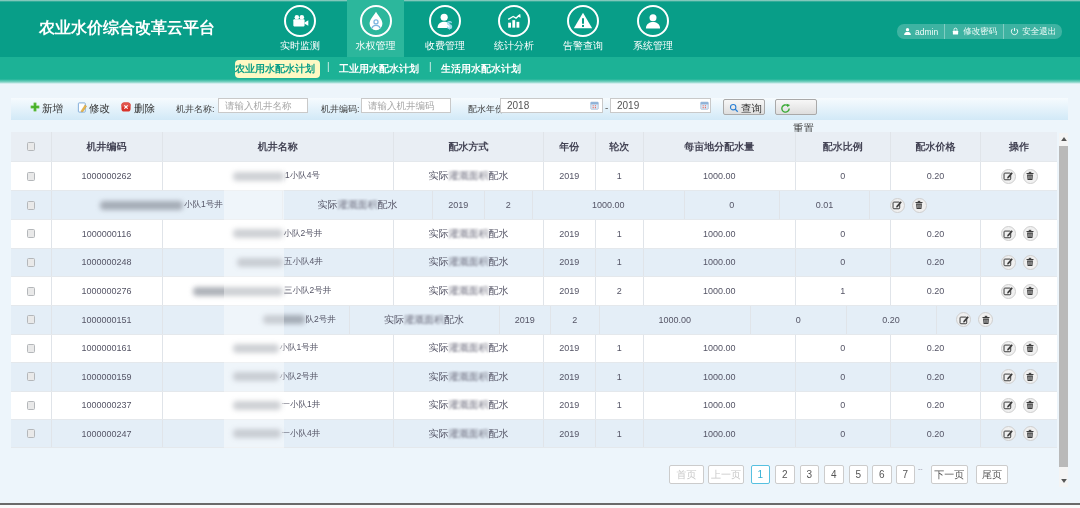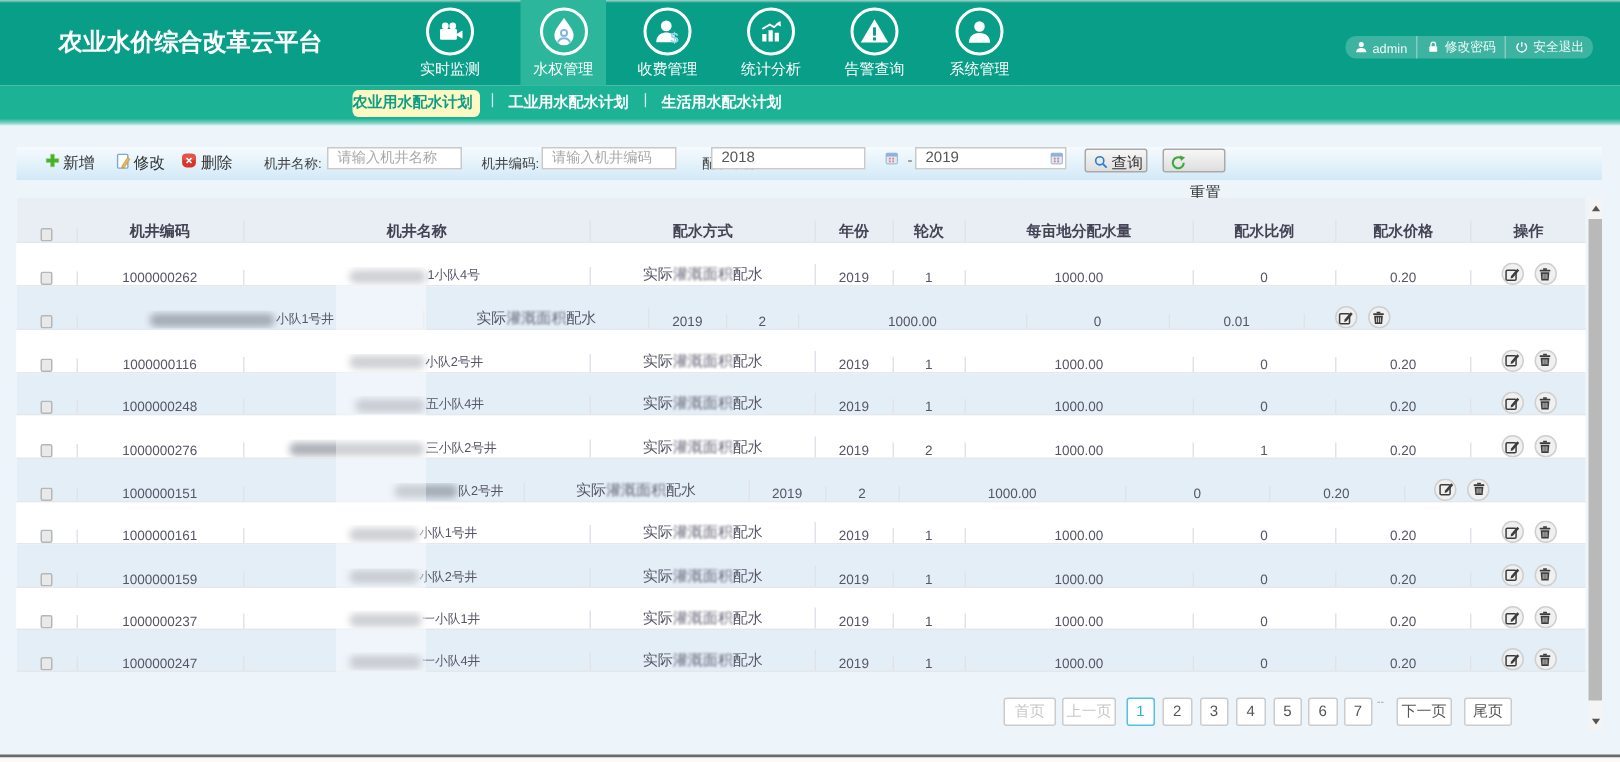--- a/index.html
+++ b/index.html
@@ -32,21 +32,21 @@
 #toolbar { position:absolute; left:11px; top:98px; width:1057px; height:22px; background:linear-gradient(#f6fbfe,#d2e9f7); }
 .tbtxt { position:absolute; font-size:10.5px; color:#333; top:102px; }
 .tblabel { position:absolute; font-size:9px; color:#444; top:103px; }
 .tbinput { position:absolute; top:98px; height:15px; background:#fff; border:1px solid #c9c9c9; font-size:9.5px; color:#a8a8a8; line-height:13px; padding-left:6px; }
 .tbinput.filled { color:#555; font-size:10px; }
 .tbbtn { position:absolute; top:99px; height:16px; background:linear-gradient(#f7f7f7,#dedede); border:1px solid #a9a9a9; border-radius:2px; font-size:10.5px; color:#333; }
 .cal { position:absolute; width:9px; height:9px; top:101px; }
 
 
 #table { position:absolute; left:11px; top:132px; width:1046px; background:#fff; }
-.trow { display:flex; width:1046px; border-bottom:1px solid #e4e8ec;align-items:flex-end; }
+.trow { display:flex; width:1046px; border-bottom:1px solid #e4e8ec; }
 .trow.head { background:#e9eef4; height:30px; }
 .trow.odd { background:#fff; height:28.6px; }
 .trow.even { background:#e4eef7; height:28.6px; }
 .tc { border-right:1px solid #e0e4e9; display:flex; align-items:center; justify-content:center; font-size:9px; color:#556; overflow:hidden; white-space:nowrap; }
 .head .tc { font-weight:bold; color:#445; font-size:10px; }
 .tc:last-child { border-right:none; }
 .cb { width:8px; height:9px; border:1px solid #b4b7ba; border-radius:1.5px; background:#e9e9e9; }
 .nblur { display:inline-block; height:9px; border-radius:4px; background:#878d97; filter:blur(2.5px); opacity:0.68; margin-right:1px; }
 .blur2 { filter:blur(0.8px); color:#667; }
 .opbtn { width:15px; height:15px; border-radius:50%; background:#f0f0f0; border:1px solid #cfcfcf; display:flex; align-items:center; justify-content:center; margin:0 3.5px; }
@@ -182,21 +182,21 @@
     <rect x="1" y="1" width="22" height="11" rx="6" fill="#e1554d"></rect>
     <path d="M8 8 L16 16 M16 8 L8 16" stroke="#fff" stroke-width="2.8"></path>
   </svg>
 <div class="tbtxt" style="left:134px;">删除</div>
 
 <div class="tblabel" style="left:176px;">机井名称:</div>
 <div class="tbinput" style="left:218px;width:90px;">请输入机井名称</div>
 <div class="tblabel" style="left:321px;">机井编码:</div>
 <div class="tbinput" style="left:361px;width:90px;">请输入机井编码</div>
 <div class="tblabel" style="left:456px;margin-left:12px;">配水年份:</div>
-<div class="tbinput filled" style="left:474px;width:103px;">2018</div>
+<div class="tbinput filled" style="left:500px;width:103px;">2018</div>
 <svg class="cal" style="left:590px;" viewBox="0 0 24 24">
     <rect x="2" y="3" width="20" height="19" rx="2" fill="#dce9f6" stroke="#8aa8c8" stroke-width="1.5"></rect>
     <rect x="2" y="3" width="20" height="6" fill="#8fb2d8"></rect>
     <path d="M7 11h3v3H7zM13 11h3v3h-3zM7 16h3v3H7zM13 16h3v3h-3z" fill="#e8736c"></path>
   </svg>
 <div class="abs" style="left:605px;top:102px;font-size:10px;color:#666;">-</div>
 <div class="tbinput filled" style="left:610px;width:101px;">2019</div>
 <svg class="cal" style="left:700px;" viewBox="0 0 24 24">
     <rect x="2" y="3" width="20" height="19" rx="2" fill="#dce9f6" stroke="#8aa8c8" stroke-width="1.5"></rect>
     <rect x="2" y="3" width="20" height="6" fill="#8fb2d8"></rect>

